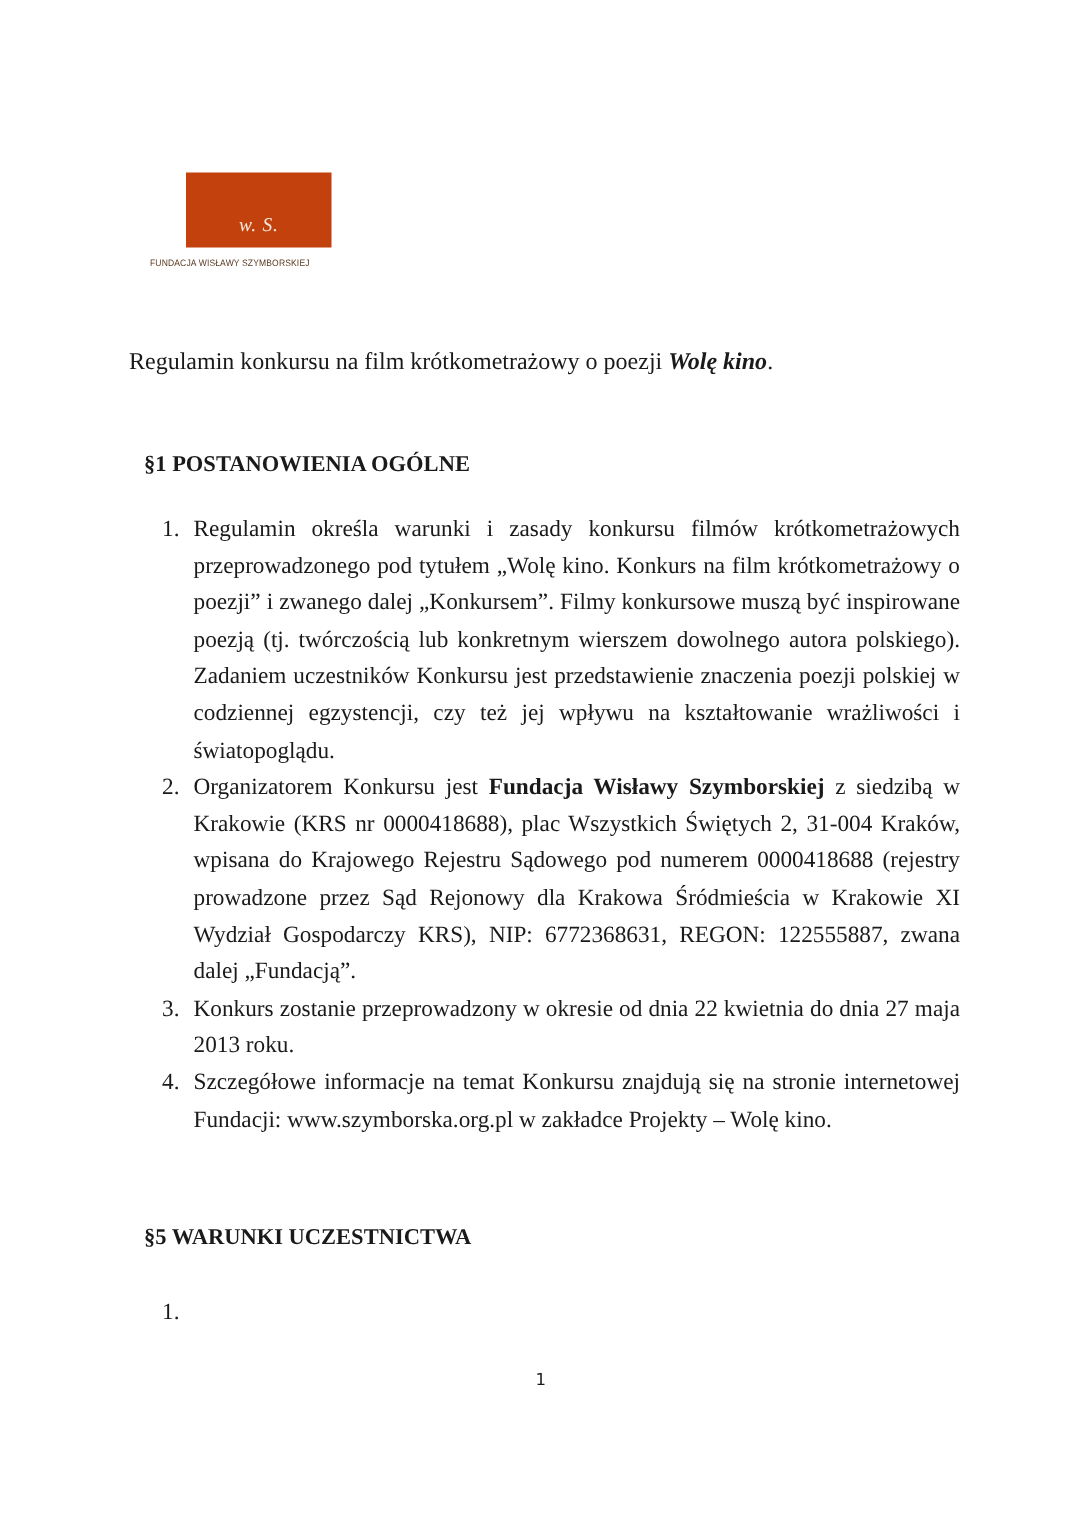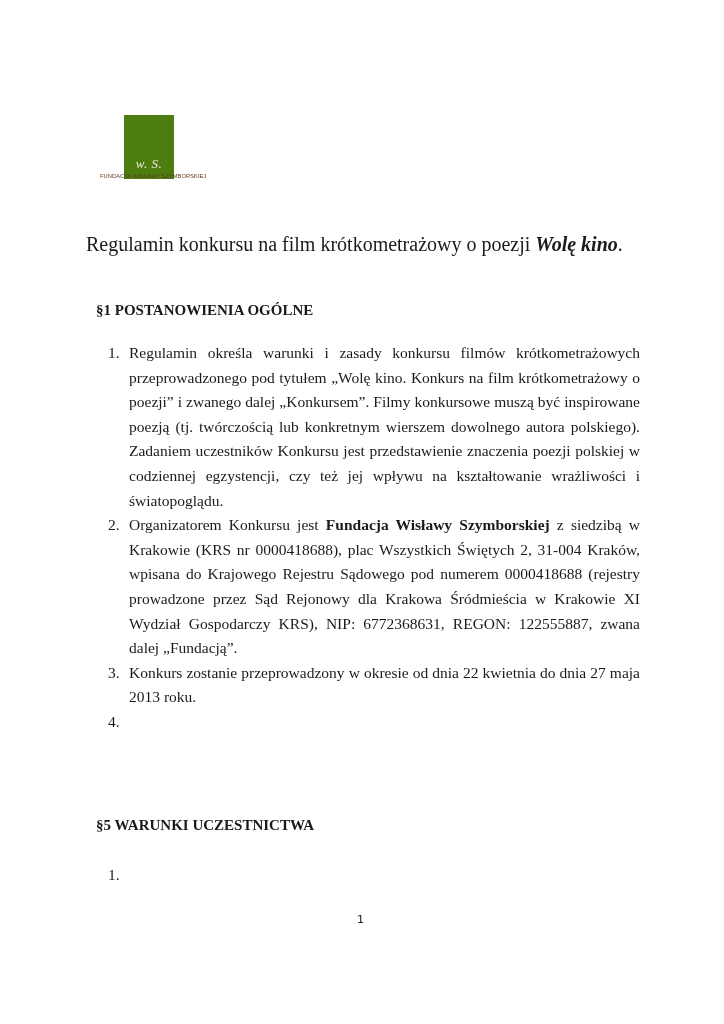--- a/index.html
+++ b/index.html
@@ -2,35 +2,36 @@
 <html><head>
   <meta charset="utf-8">
   <style>
     html, body { margin: 0; padding: 0; background: #ffffff; }
     body {
       width: 724px; height: 1024px; position: relative; overflow: hidden;
       font-family: "DejaVu Serif", "Liberation Serif", serif;
       color: #1a1a1a;
     }
     .logo-box {
-      position: absolute; left: 124px; top: 115px; width: 50px; height: 64px;
-      background: #4d7c0f;
+      position: absolute; left: 124px; top: 115px; width: 50px; height: 50px;
+      background: #c2410c;
+      padding-left: 47px;
     }
     .logo-mark {
       position: absolute; left: 0; right: 0; bottom: 7px; text-align: center;
       color: #f2e8dc; font-family: "Liberation Serif", serif; font-style: italic;
       font-size: 13px; letter-spacing: 0.5px;
     }
     .logo-caption {
       position: absolute; left: 100px; top: 172px; width: 100px;
       font-family: "Liberation Sans", sans-serif; font-size: 6.2px; color: #5a3a22;
       letter-spacing: 0.1px; white-space: nowrap; transform: scaleX(0.92); transform-origin: left;
     }
     .title {
-      position: absolute; left: 86px; top: 233px; font-size: 20px; white-space: nowrap;
+      position: absolute; left: 86px; top: 233px; font-size: 16px; white-space: nowrap;
       font-family: "Liberation Serif", serif;
     }
     .title b { font-style: italic; font-weight: bold; }
     .section {
       position: absolute; left: 96px; font-weight: bold; font-size: 15px; white-space: nowrap;
       font-family: Liberation Serif, serif;
     }
     .list {
       position: absolute; left: 86px; width: 554px; margin: 0; padding: 0; list-style: none;
       font-family: "Liberation Serif", serif; font-size: 15.5px; line-height: 24.6px;
@@ -62,20 +63,21 @@
   <li>
     <span class="num">2.</span>
     <span>Organizatorem Konkursu jest </span><b>Fundacja Wisławy Szymborskiej</b><span> z siedzibą w Krakowie (KRS nr 0000418688), plac Wszystkich Świętych 2, 31-004 Kraków, wpisana do Krajowego Rejestru Sądowego pod numerem 0000418688 (rejestry prowadzone przez Sąd Rejonowy dla Krakowa Śródmieścia w Krakowie XI Wydział Gospodarczy KRS), NIP: 6772368631, REGON: 122555887, zwana dalej „Fundacją”.</span>
   </li>
   <li>
     <span class="num">3.</span>
     <span>Konkurs zostanie przeprowadzony w okresie od dnia 22 kwietnia do dnia 27 maja 2013 roku.</span>
   </li>
   <li>
     <span class="num">4.</span>
+    <span>Szczegółowe informacje na temat Konkursu znajdują się na stronie internetowej Fundacji: www.szymborska.org.pl w zakładce Projekty – Wolę kino.</span>
   </li>
 </ol>
 
 <div class="section" style="top:817px;">§5 WARUNKI UCZESTNICTWA</div>
 
 <ol class="list" style="top:863px;">
   <li>
     <span class="num">1.</span>
   </li>
 </ol>

